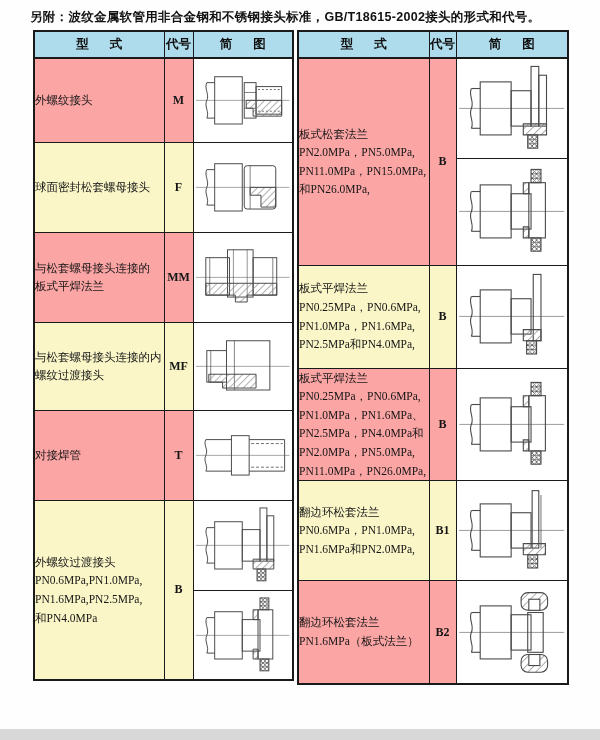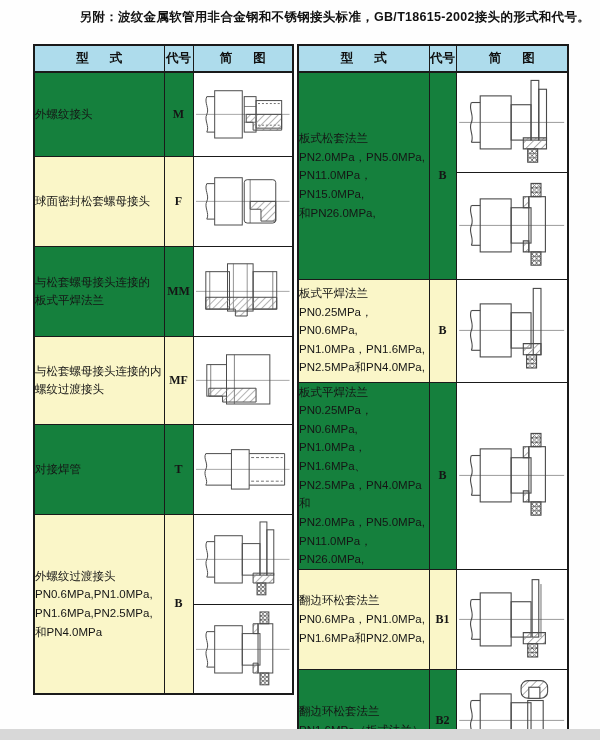--- a/index.html
+++ b/index.html
@@ -2,37 +2,37 @@
 <html style="--header-bg: #aedcec; --hl-bg: #faf6c8; --border: #1a1a1a; --bar: #d8d8d8;"><head>
 <meta charset="utf-8">
 <style>
   html,body{margin:0;padding:0;}
   body{
     width:600px;height:740px;position:relative;background:#fefefe;
     font-family:"Liberation Sans","DejaVu Sans",sans-serif;overflow:hidden;
   }
   .page-title{
     position:absolute;left:30px;top:9px;width:560px;
-    font-size:12.5px;font-weight:600;color:#111;letter-spacing:0.3px;text-align:right;
+    font-size:12.5px;font-weight:600;color:#111;letter-spacing:0.3px;
   }
   table.jt{
-    position:absolute;top:44px;border-collapse:collapse;table-layout:fixed;
-    border:2px solid var(--border,#1a1a1a);background:#15803d;
+    position:absolute;top:30px;border-collapse:collapse;table-layout:fixed;
+    border:2px solid var(--border,#1a1a1a);background:#fca5a5;
   }
   table.jt td,table.jt th{
     border:1px solid var(--border,#1a1a1a);padding:0;vertical-align:middle;overflow:hidden;
   }
   table.jt tr.hd th{
     background:var(--header-bg,#aedcec);
     border-bottom:2px solid var(--border,#1a1a1a);
     font-size:12.5px;font-weight:600;color:#101010;
     white-space:pre;text-align:center;
   }
   td.tp{
-    font-family:Liberation Sans, sans-serif;
+    font-family:Liberation Serif, serif;
     font-size:11.5px;line-height:1.62;color:#151515;
     white-space:pre-line;padding:3px 3px 3px 7px;
   }
   td.cd{
     font-family:"Liberation Serif","DejaVu Serif",serif;
     font-size:12px;font-weight:600;color:#151515;text-align:center;
   }
   td.hl{background:var(--hl-bg,#faf6c8);margin-left:48px;}
   td.dg{background:#fff;}
   td.dg svg{display:block;width:100%;height:100%;}

